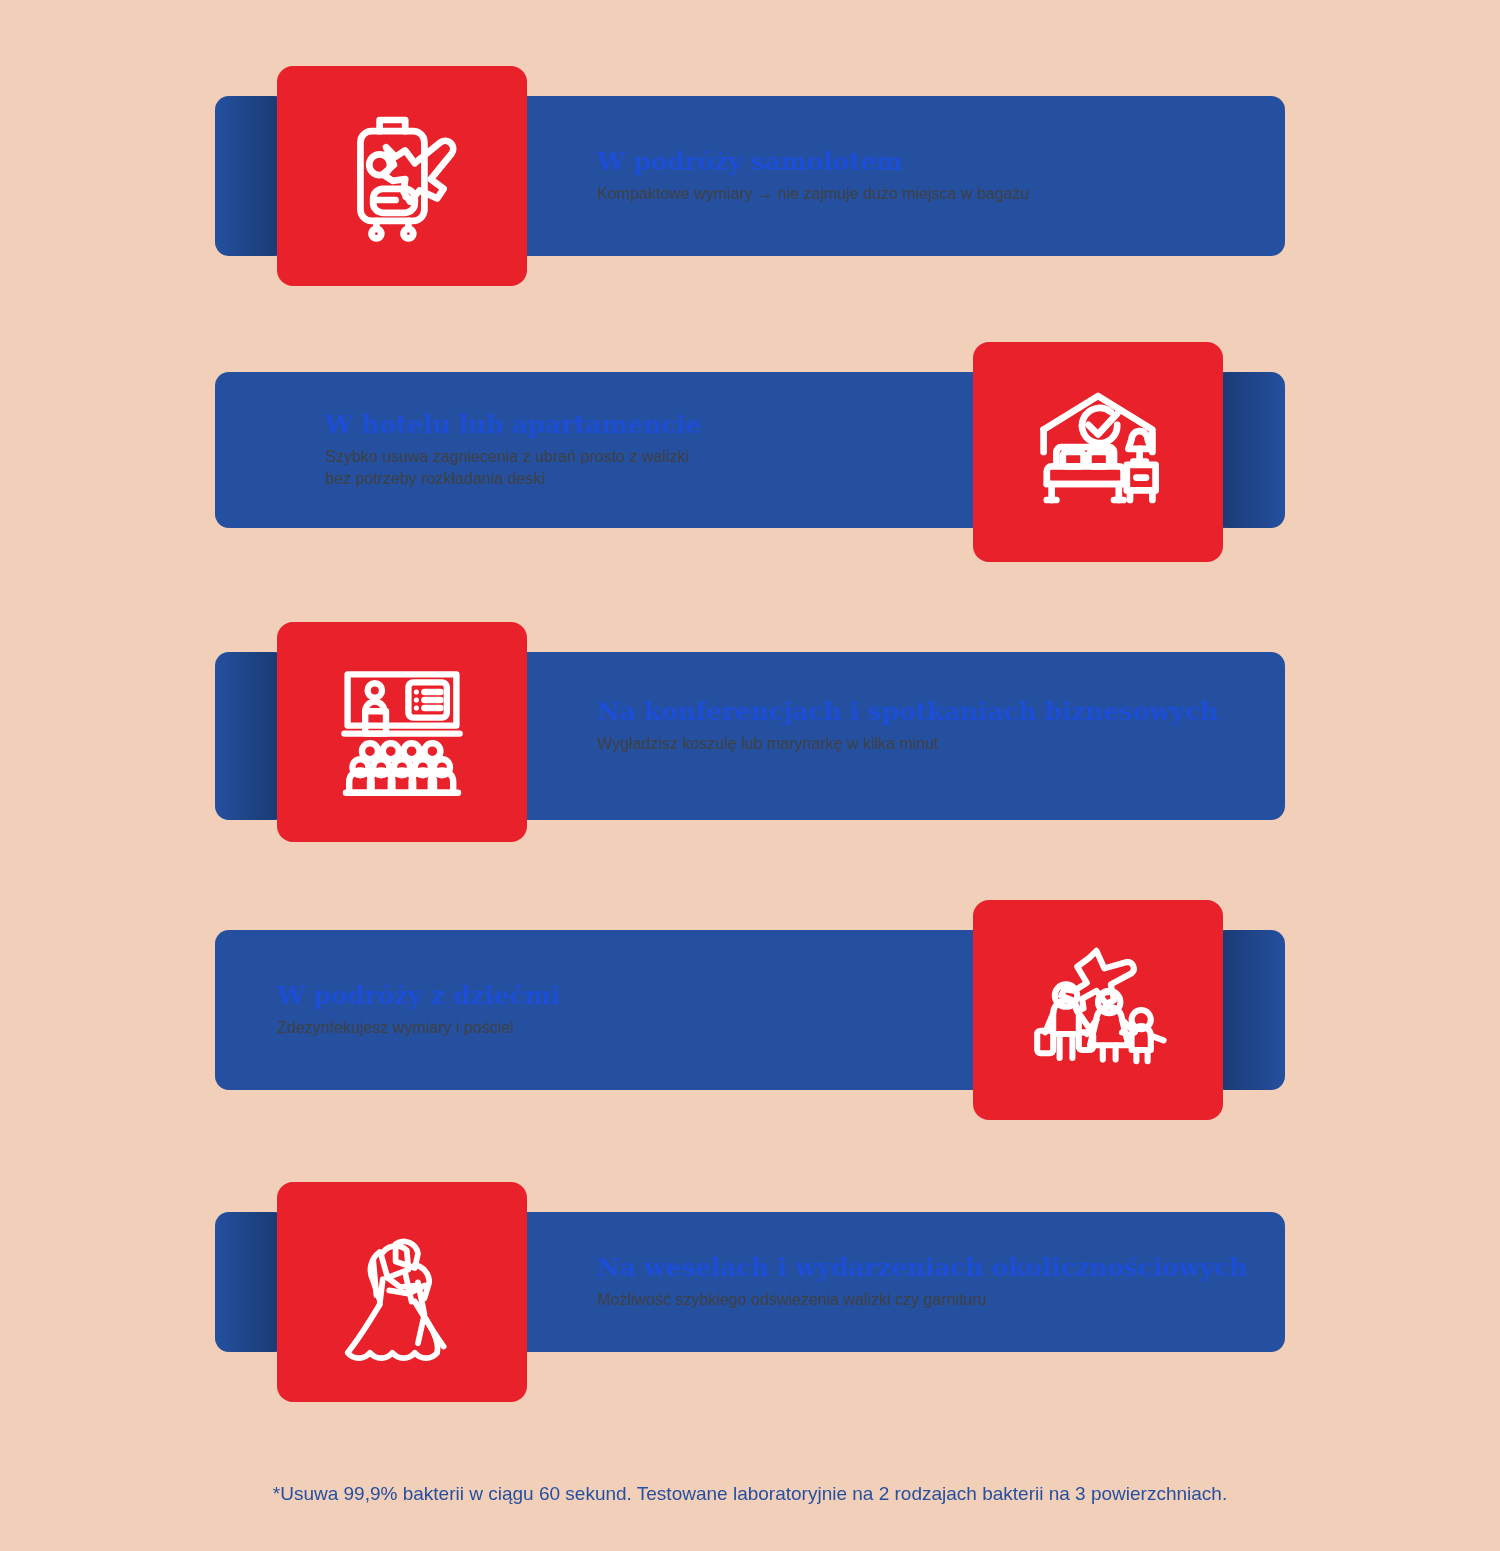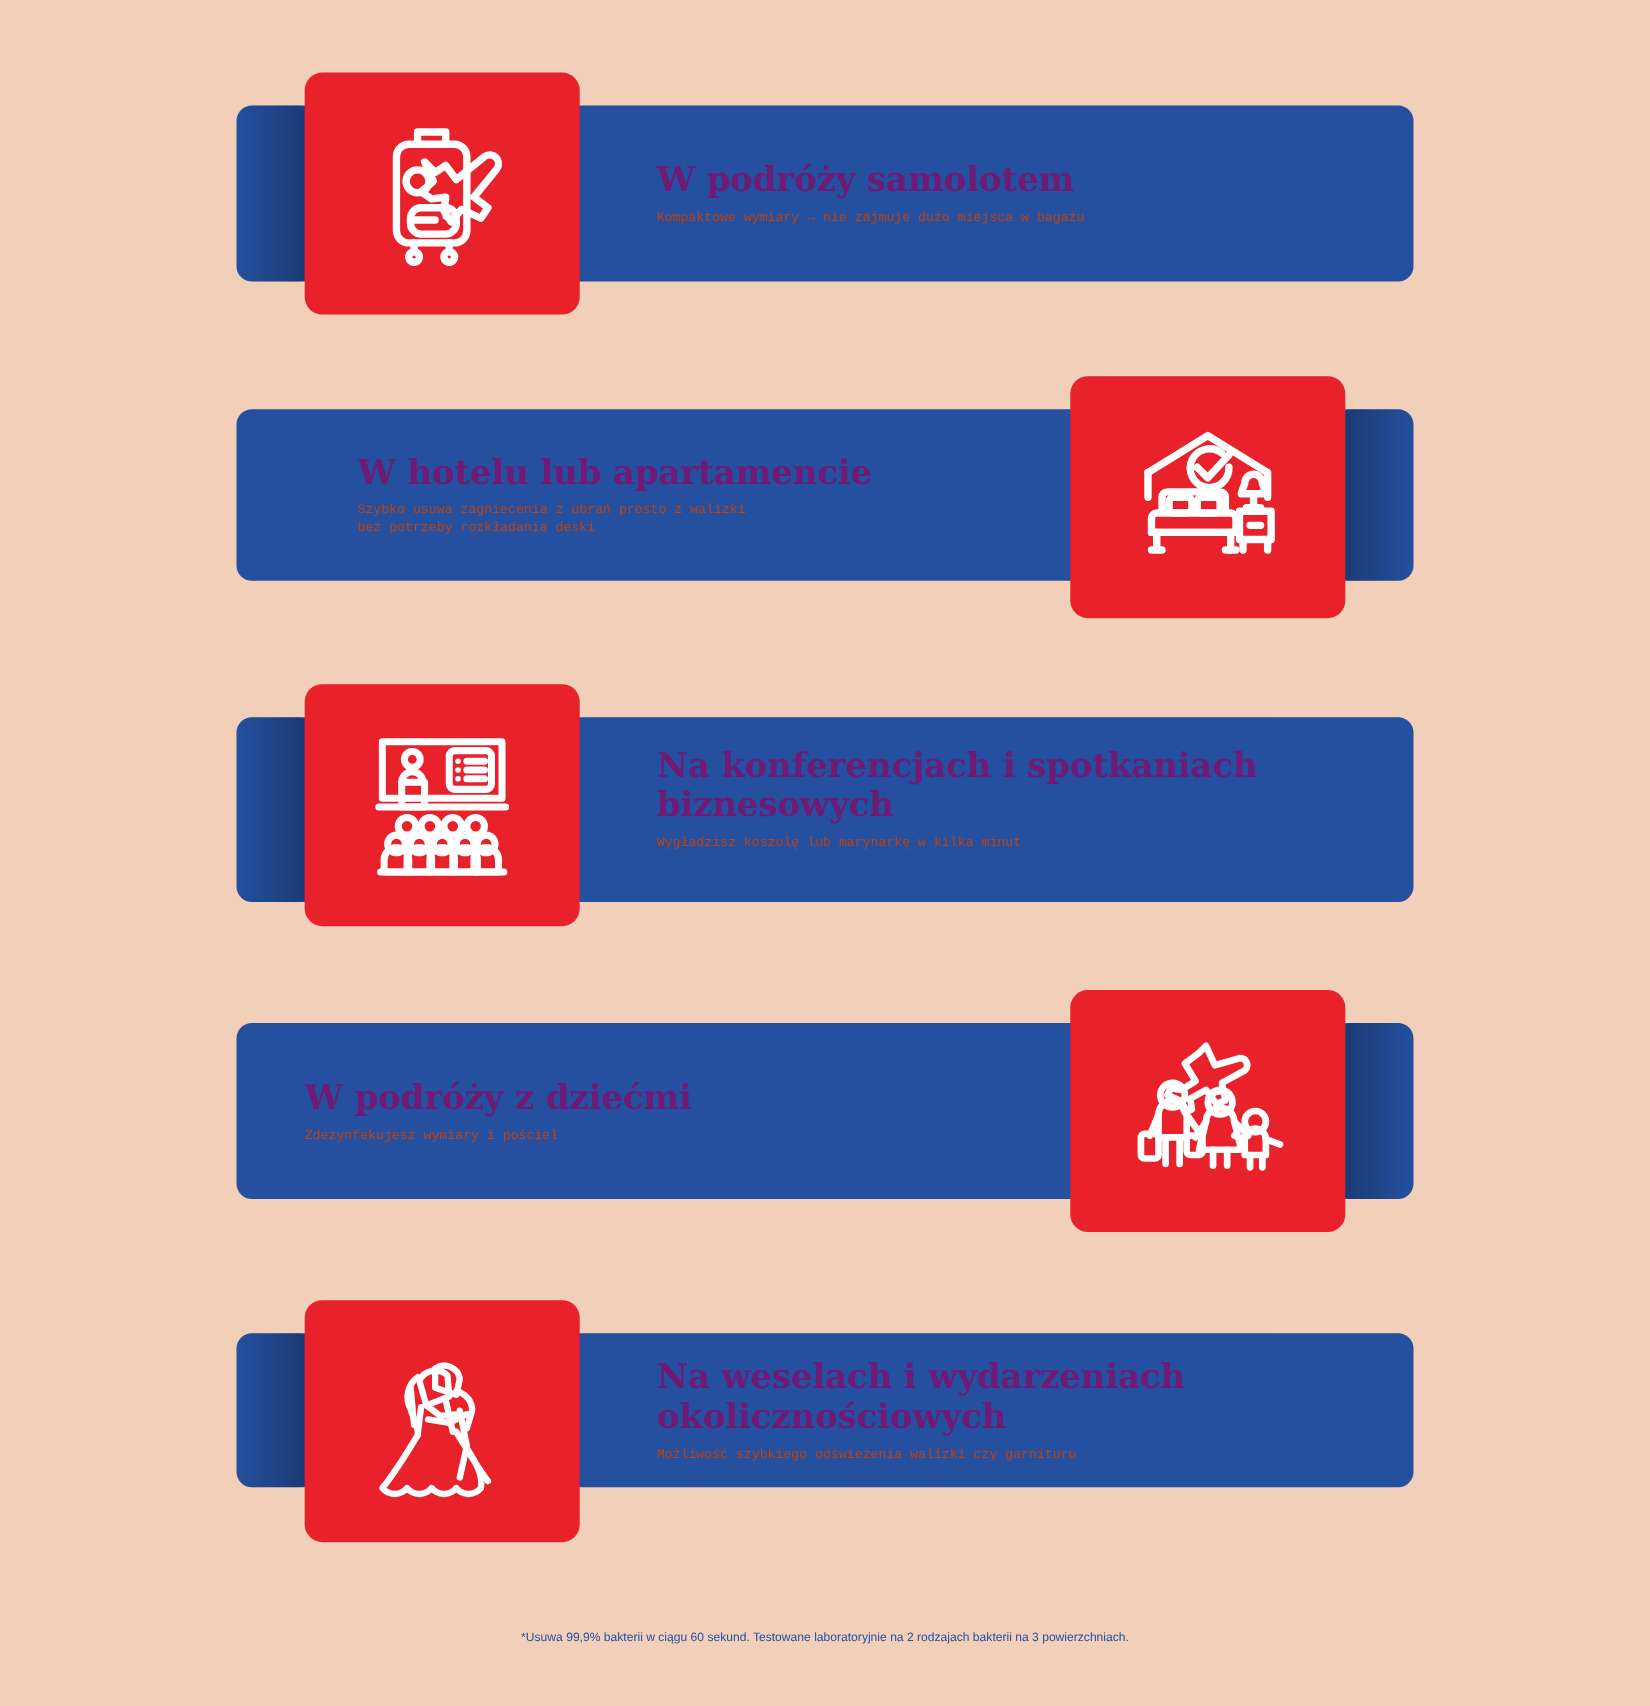--- a/index.html
+++ b/index.html
@@ -80,32 +80,32 @@
     display: flex;
     flex-direction: column;
     justify-content: center;
   }
   .row.icon-left  .text { left: 382px; width: 660px; }
   .row.icon-right .text { left: 62px;  width: 700px; }
 
   .title {
     font-family: "DejaVu Serif", "Liberation Serif", serif;
     font-weight: bold;
-    font-size: 31px;
+    font-size: 25px;
     line-height: 1.18;
-    color: #701a75;
+    color: #1d4ed8;
     letter-spacing: -0.2px;
     margin-bottom: 7px;
   }
 
   .desc {
-    font-family: Liberation Mono, monospace;
-    font-size: 12px;
+    font-family: Liberation Sans, sans-serif;
+    font-size: 16px;
     line-height: 1.38;
-    color: #c2410c;
+    color: #404040;
     font-weight: 400;
   }
 
   
   #row-1 { top: 96px; }
   #row-2 { top: 372px; }
   #row-3 { top: 652px; }
   #row-4 { top: 930px; }
   #row-5 { top: 1212px; }
 
@@ -118,21 +118,21 @@
   #row-5 .text { height: 140px; }
 
   
   .footnote {
     position: absolute;
     left: 0;
     top: 1483px;
     width: 1500px;
     text-align: center;
     font-family: "Liberation Sans", sans-serif;
-    font-size: 11px;
+    font-size: 19px;
     color: #24509F;
   }
 </style>
 </head>
 <body>
 
 <div class="infographic">
 
   <div class="row icon-left" id="row-1">
     <div class="bar">

